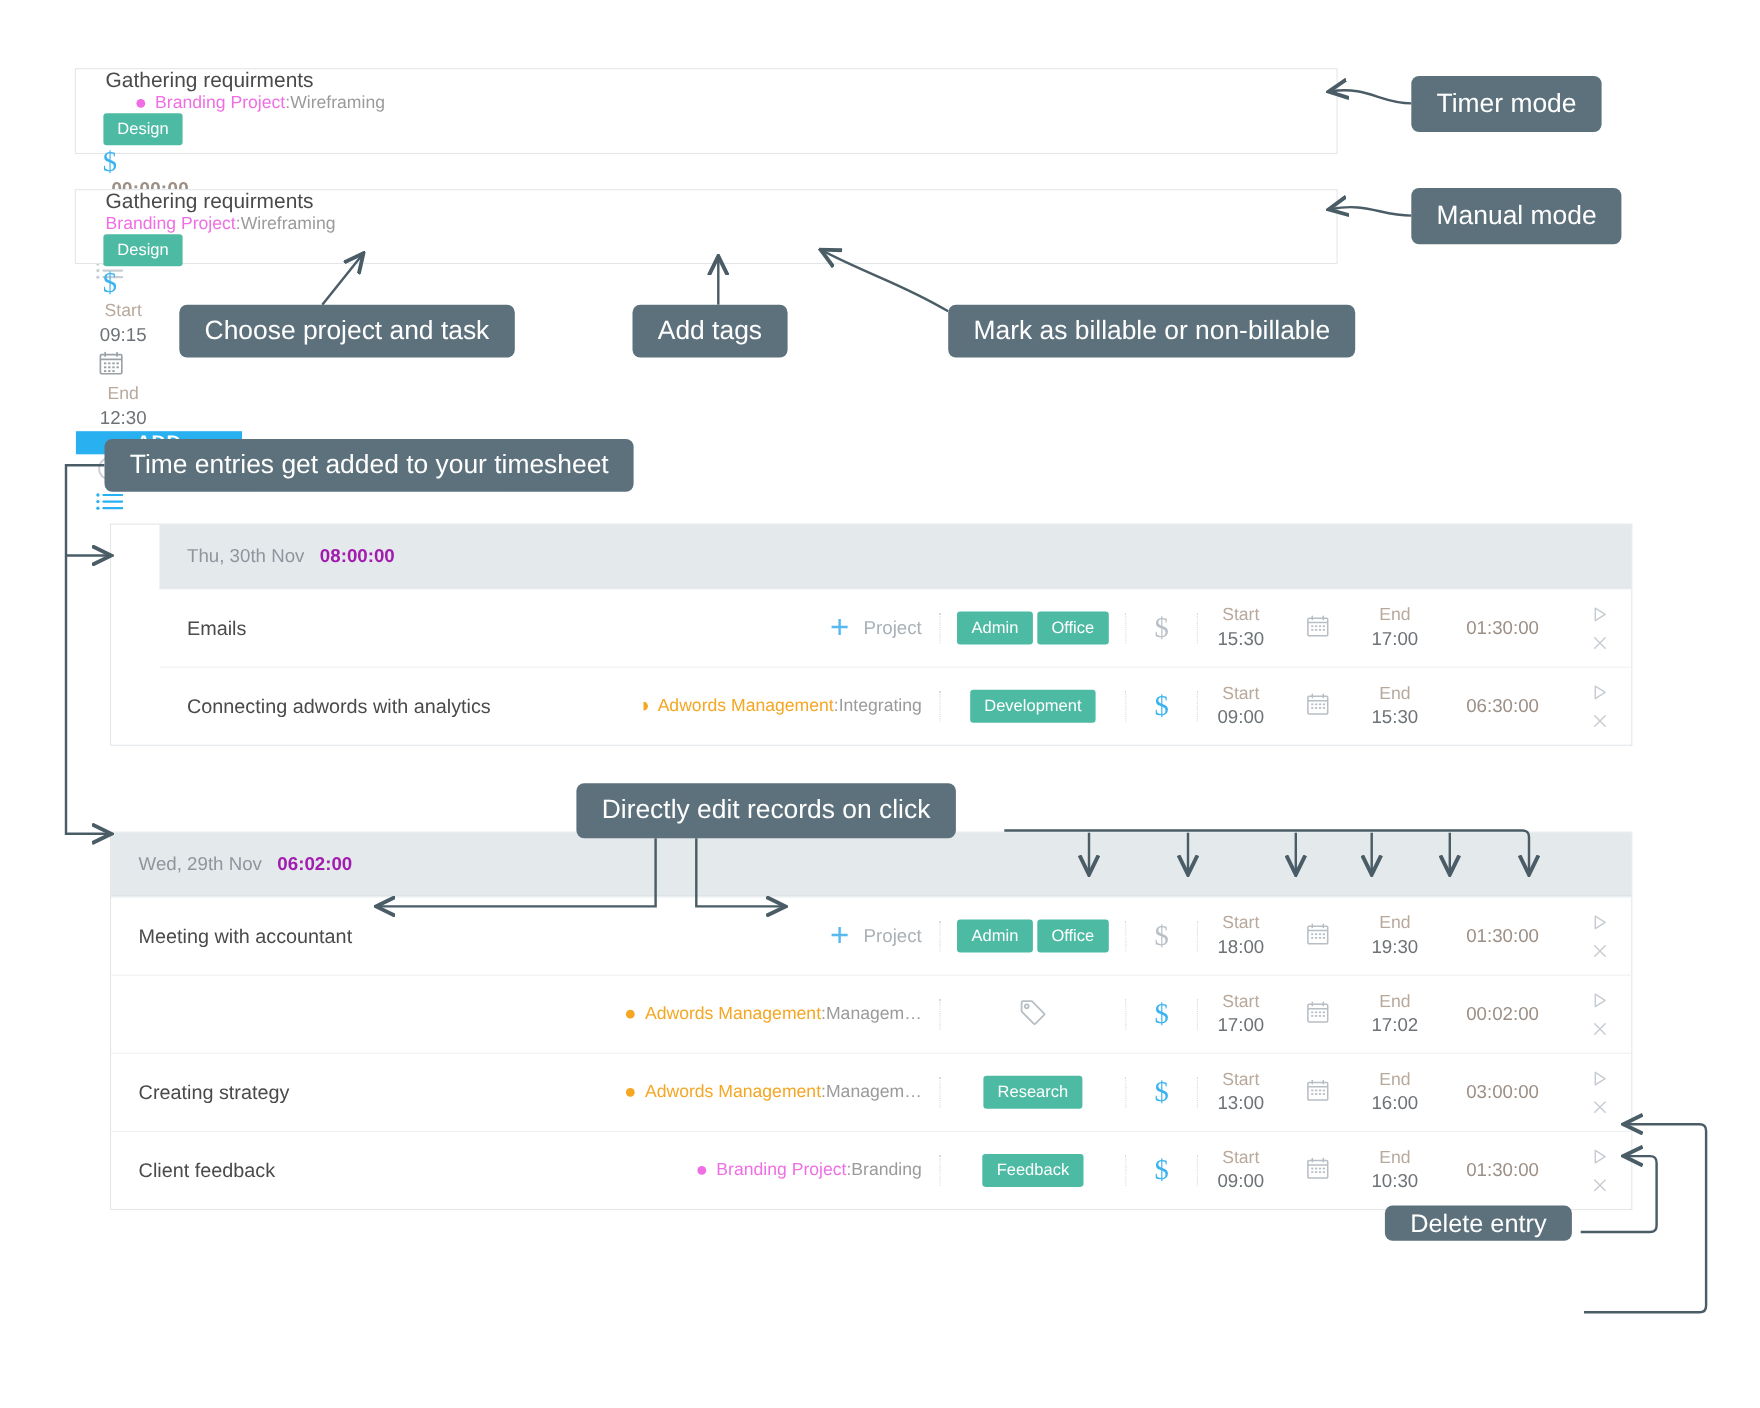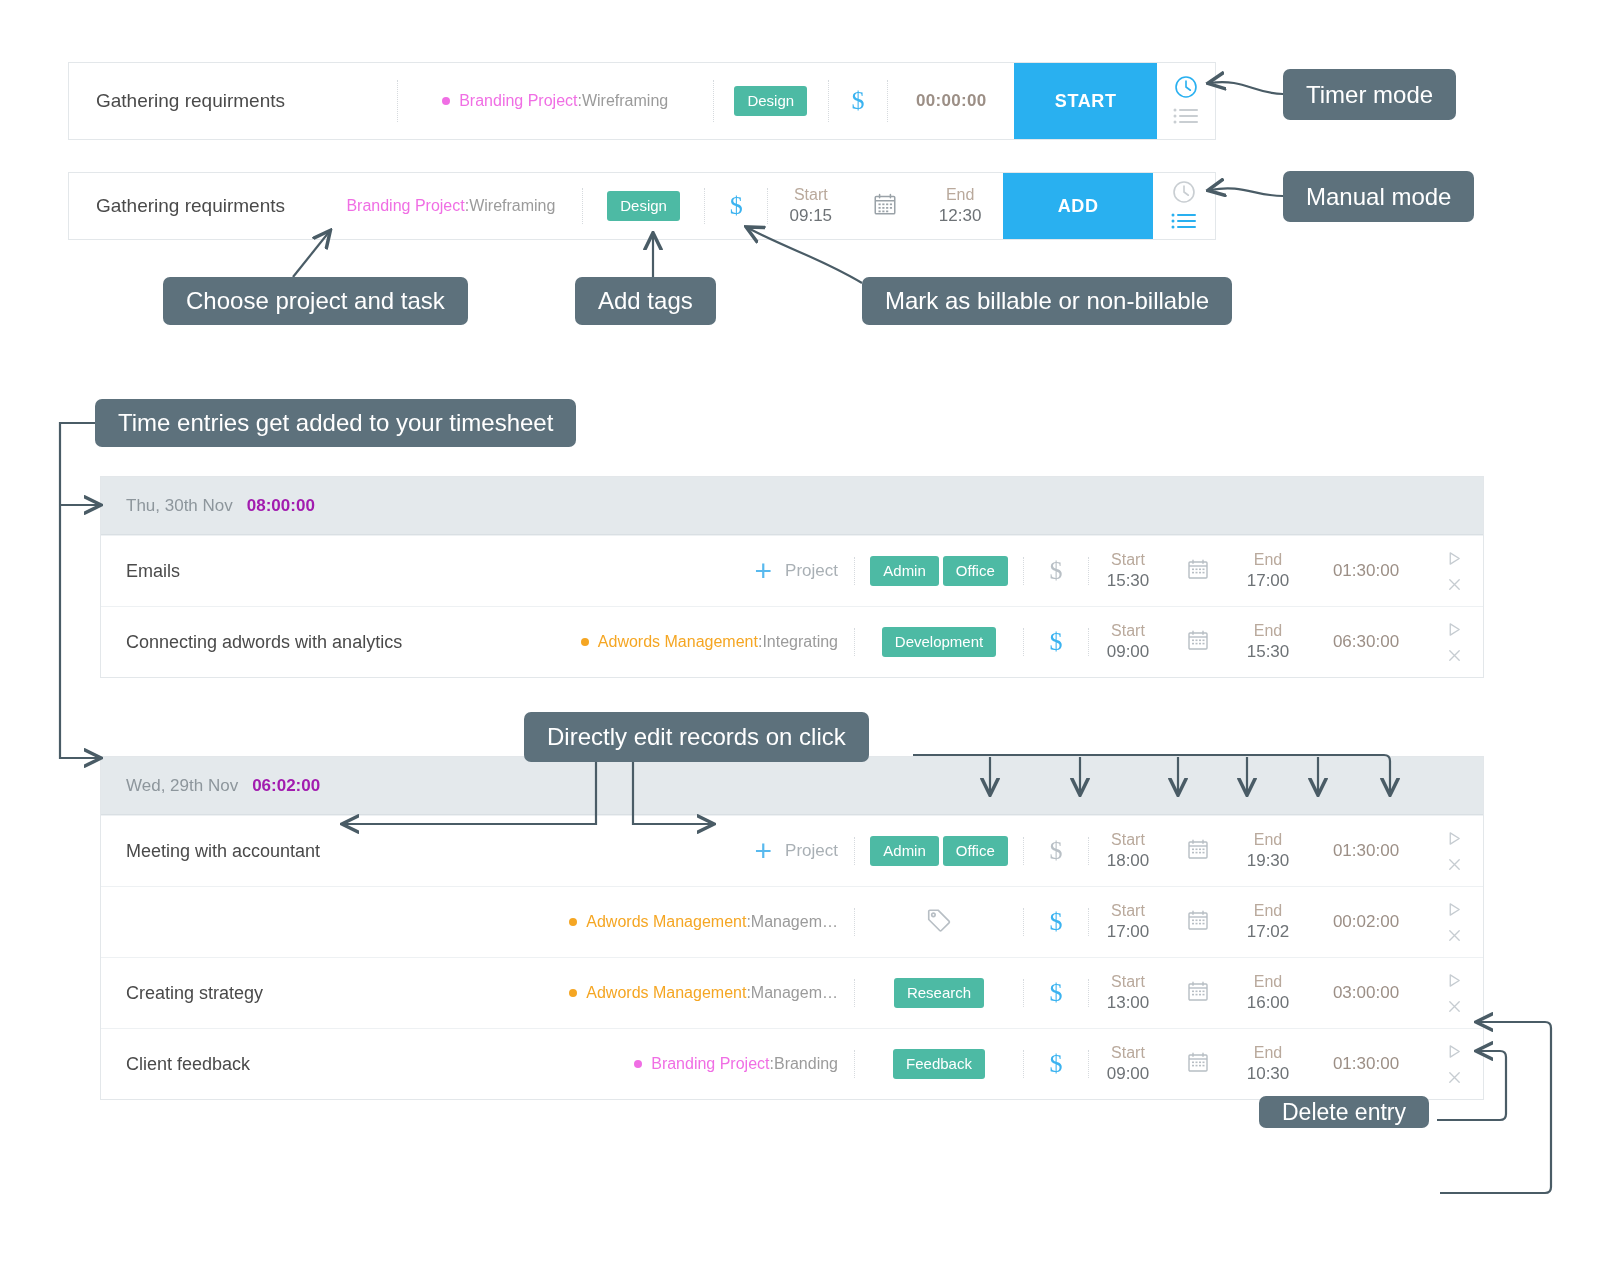--- a/index.html
+++ b/index.html
@@ -15,20 +15,21 @@
   #wires { position: absolute; inset: 0; width: 1600px; height: 1280px; pointer-events: none; z-index: 5; }
 
   
   .tracker {
     position: absolute;
     background: #fff;
     border: 1px solid #e3e7ea;
     display: flex;
     align-items: stretch;
     z-index: 2;
+    flex-direction: column;
   }
   #tracker-timer { left: 68px; top: 62px; width: 1148px; height: 78px; }
   #tracker-manual { left: 68px; top: 172px; width: 1148px; height: 68px; }
 
   .desc-cell {
     display: flex; align-items: center;
     padding-left: 27px;
     font-size: 19px; color: #4a4a4a;
     white-space: nowrap;
   }
@@ -71,21 +72,21 @@
   }
   .se-label { font-size: 16px; color: #b9a99c; }
   .se-value { font-size: 17px; color: #6d7276; }
   .cal-cell { display: flex; align-items: center; justify-content: center; }
 
   
   .sheet {
     position: absolute; left: 100px; width: 1384px;
     background: #fff; border: 1px solid #e3e7ea; z-index: 2;
   }
-  #sheet-thu { top: 476px; }
+  #sheet-thu { top: 476px; padding-left: 44px; }
   #sheet-wed { top: 756px; }
   .day-head {
     background: #e4e9ec; height: 58px;
     display: flex; align-items: center; padding-left: 25px; gap: 14px;
     border-bottom: 1px solid #d9dfe3;
   }
   .day-date { font-size: 17px; color: #8d969c; }
   .day-total { font-size: 17px; color: #a21caf; font-weight: bold; }
 
   .row { display: flex; align-items: stretch; height: 71px; border-top: 1px solid #eef1f3; }

